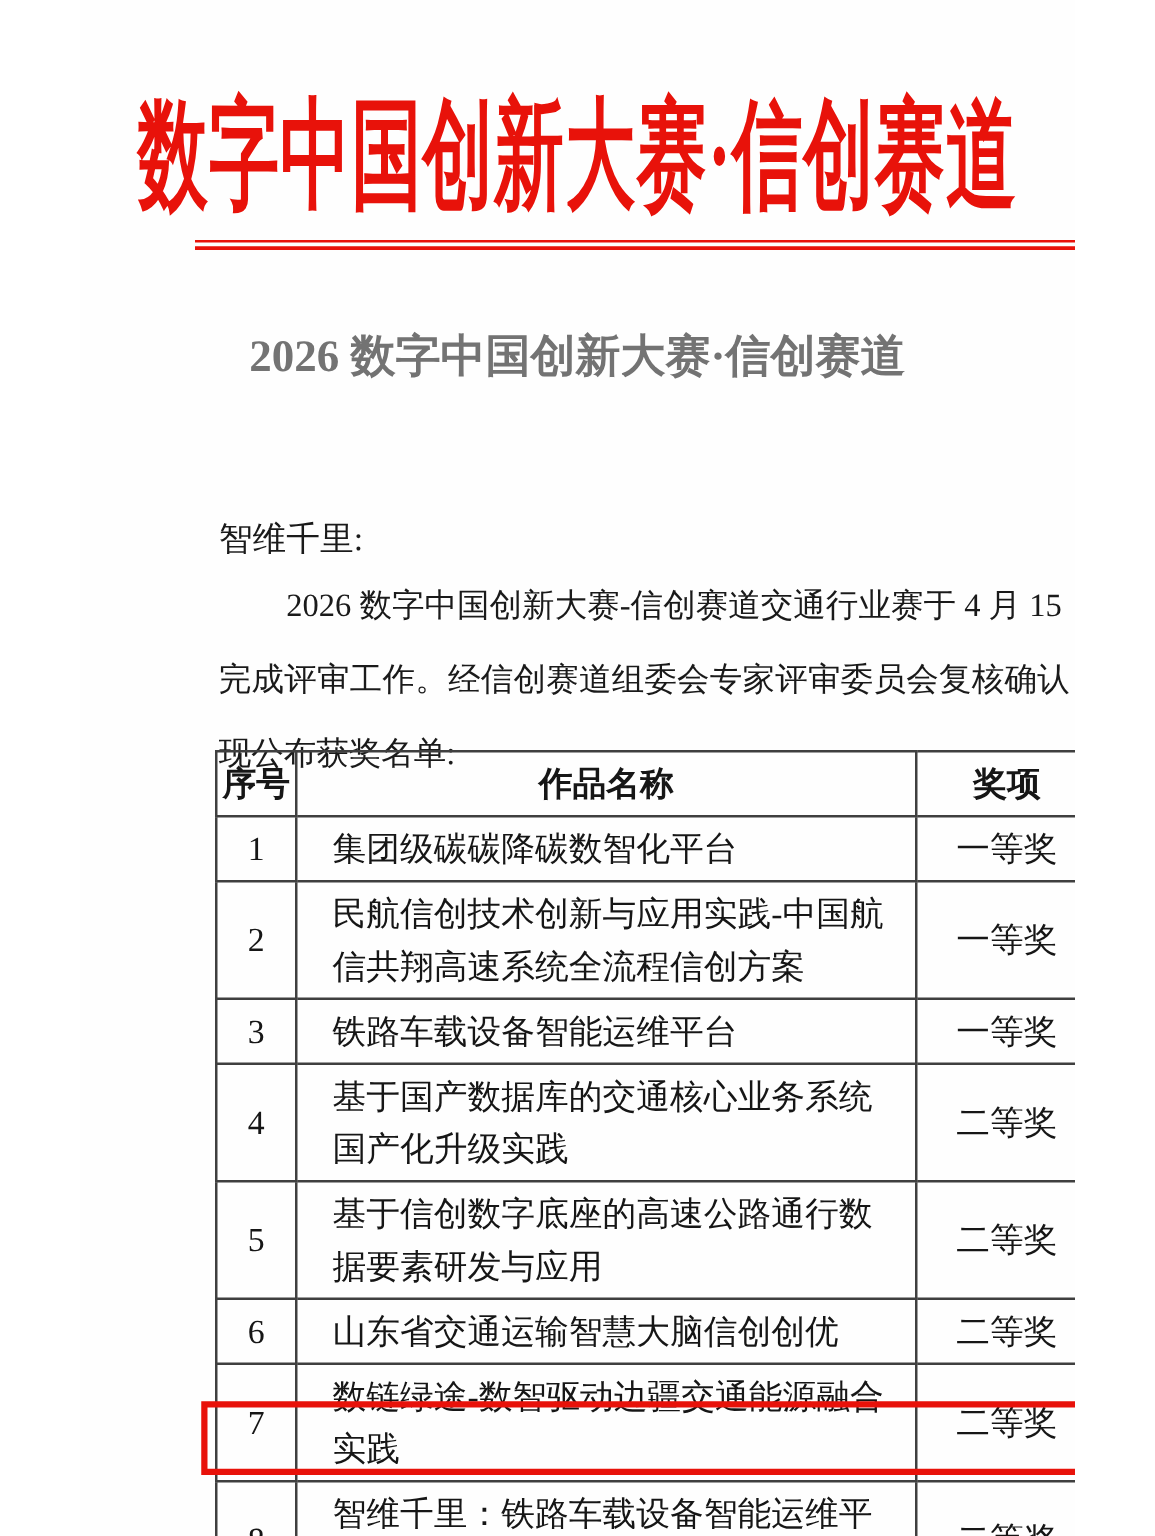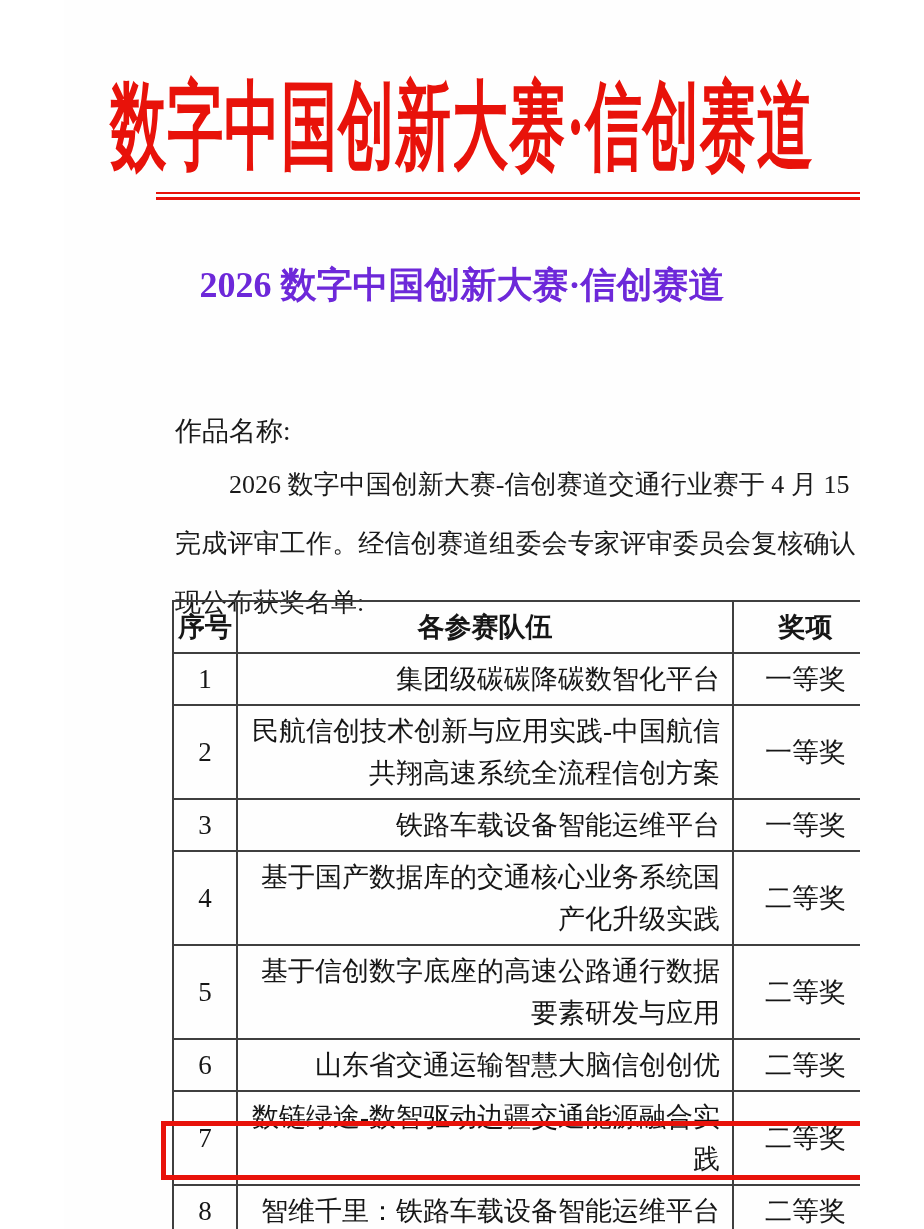--- a/index.html
+++ b/index.html
@@ -43,21 +43,21 @@
 
   
   .doc-title {
     position: absolute;
     top: 256px; left: 0;
     width: 100%;
     text-align: center;
     font-weight: 700;
     font-size: 36px;
     line-height: 58px;
-    color: #6d28d9;
+    color: #737373;
   }
 
   .salutation {
     position: absolute;
     top: 413px; left: 111px;
     font-size: 27px;
     color: var(--ink);
   }
 
   .body-paragraph {
@@ -88,22 +88,22 @@
     margin-top: 11px;
   }
   table.awards th {
     font-weight: 700;
     text-align: center;
     height: 52px;
     font-size: 27px;
   }
   td.cell-no, td.cell-award { text-align: center; }
   td.cell-title {
-    text-align: right;
-    padding: 4px 12px 4px 14px;
+    text-align: left;
+    padding: 4px 12px 4px 28px;
     line-height: 42px;
   }
   tr.h48 { height: 48px; }
   tr.h50 { height: 50px; }
   tr.h51 { height: 51px; }
   tr.h90 { height: 90px; }
   tr.h92 { height: 92px; }
   tr.h94 { height: 94px; }
 
   
@@ -122,34 +122,34 @@
 <div class="page">
 
   <div class="banner">数字中国创新大赛·信创赛道</div>
 
   <div class="red-rule"></div>
 
   <div class="doc-title">
     <div>2026 数字中国创新大赛·信创赛道</div>
   </div>
 
-  <div class="salutation">作品名称:</div>
+  <div class="salutation">智维千里:</div>
 
   <div class="body-paragraph">2026 数字中国创新大赛-信创赛道交通行业赛于 4 月 15 日完成评审工作。经信创赛道组委会专家评审委员会复核确认，现公布获奖名单:</div>
 
   <table class="awards">
     <colgroup>
       <col style="width:64px">
       <col style="width:496px">
       <col style="width:145px">
     </colgroup>
     <thead>
       <tr>
         <th>序号</th>
-        <th>各参赛队伍</th>
+        <th>作品名称</th>
         <th>奖项</th>
       </tr>
     </thead>
     <tbody>
       <tr class="h51">
         <td class="cell-no">1</td>
         <td class="cell-title">集团级碳碳降碳数智化平台</td>
         <td class="cell-award">一等奖</td>
       </tr>
       <tr class="h90">

